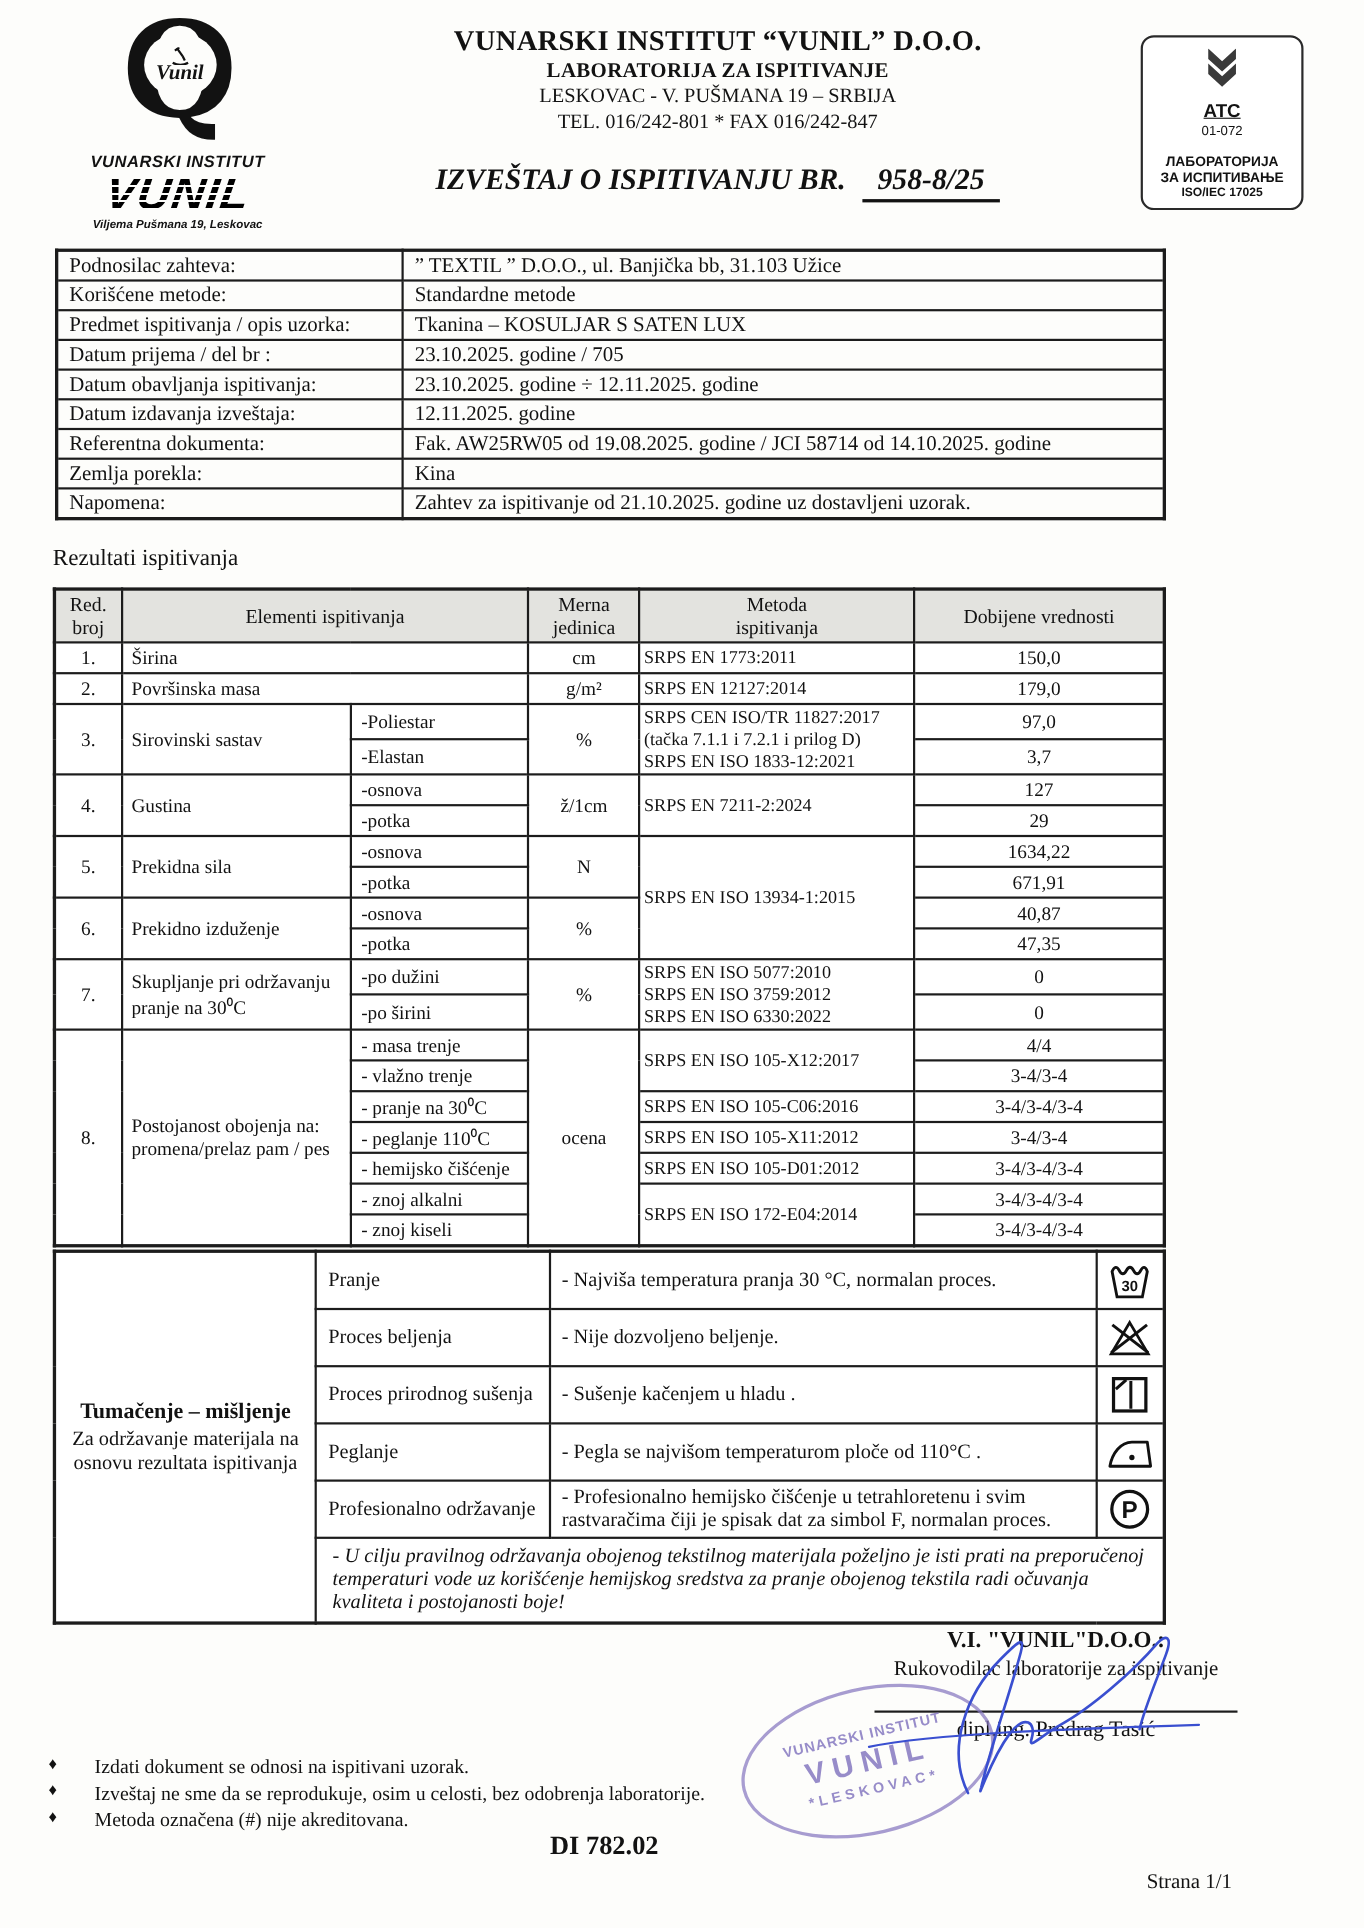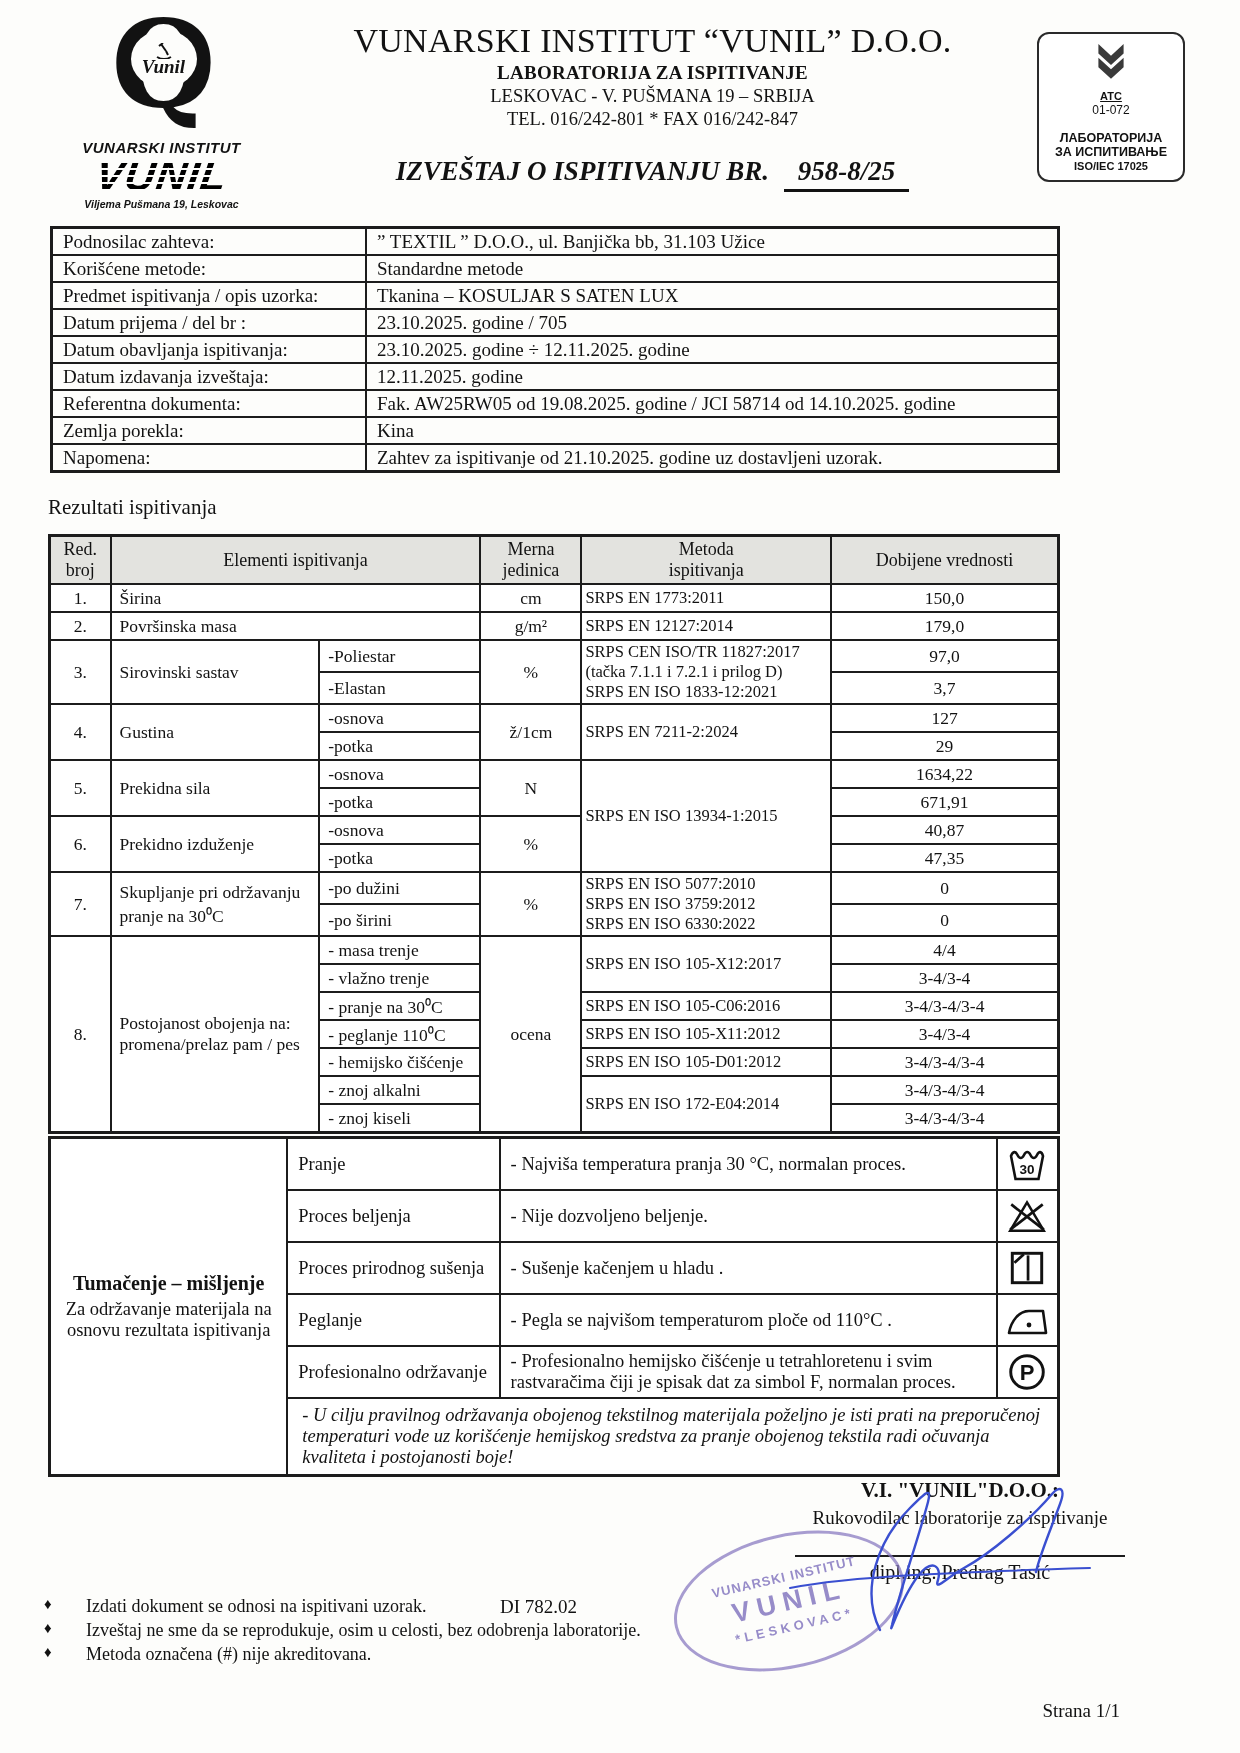--- a/index.html
+++ b/index.html
@@ -18,28 +18,28 @@
   .logo-col{width:235px;flex:0 0 235px;text-align:center;position:relative;}
   .q-wrap{position:relative;height:115px;width:150px;margin:0 auto;}
   .q-glyph{font-family:"DejaVu Serif",serif;font-weight:bold;font-size:120px;line-height:100px;letter-spacing:-4px;}
   .q-oval{position:absolute;left:44px;top:16px;width:66px;height:58px;background:#fdfdfb;border-radius:50%;display:flex;flex-direction:column;align-items:center;justify-content:center;}
   .q-vunil{font-style:italic;font-weight:bold;font-size:19px;line-height:16px;}
   .logo-inst{font-family:"Liberation Sans",sans-serif;font-style:italic;font-weight:bold;font-size:15px;letter-spacing:.5px;margin-top:10px;}
   .logo-brand{font-family:"Liberation Sans",sans-serif;font-style:italic;font-weight:900;font-size:42px;line-height:40px;letter-spacing:1px;transform:skewX(-8deg);
     background:repeating-linear-gradient(#000 0 5px,#fdfdfb 5px 7px);-webkit-background-clip:text;background-clip:text;color:transparent;}
   .logo-addr{font-family:"Liberation Sans",sans-serif;font-style:italic;font-weight:bold;font-size:10.5px;margin-top:2px;}
   .center-col{flex:1;text-align:center;padding-top:8px;}
-  .org-name{font-weight:normal;font-size:34px;letter-spacing:.3px;}
+  .org-name{font-weight:bold;font-size:26px;letter-spacing:.3px;}
   .org-lab{font-weight:bold;font-size:19px;margin-top:2px;letter-spacing:.3px;}
   .org-addr,.org-tel{font-size:18.5px;margin-top:2px;}
   .report-line{margin-top:26px;font-style:italic;font-weight:bold;font-size:27px;}
   .report-num{display:inline-block;border-bottom:3px solid #121212;padding:0 14px 2px 14px;margin-left:8px;}
   .badge-col{flex:0 0 170px;display:flex;justify-content:center;padding-top:18px;}
   .badge{width:132px;border:2px solid #2a2a2a;border-radius:12px;padding:10px 6px 8px 6px;text-align:center;background:#fff;}
-  .badge-acronym{font-family:"Liberation Sans",sans-serif;font-weight:bold;font-size:11px;margin-top:4px;text-decoration:underline;}
+  .badge-acronym{font-family:"Liberation Sans",sans-serif;font-weight:bold;font-size:17px;margin-top:4px;text-decoration:underline;}
   .badge-num{font-family:"Liberation Sans",sans-serif;font-size:12px;margin-top:1px;}
   .badge-l1{font-family:"Liberation Sans",sans-serif;font-size:12.5px;font-weight:bold;margin-top:14px;}
   .badge-l2{font-family:"Liberation Sans",sans-serif;font-size:12.5px;font-weight:bold;}
   .badge-l3{font-family:"Liberation Sans",sans-serif;font-size:11px;font-weight:bold;margin-top:1px;}
   
   table{border-collapse:collapse;}
   .info-table{width:1010px;margin:16px 0 0 6px;border:3px solid #1c1c1c;}
   .info-table td{border:2px solid #1c1c1c;font-size:19px;padding:1px 10px;height:23px;}
   .info-table td.lbl{width:292px;}
   .res-heading{font-size:21px;margin:22px 0 14px 4px;}
@@ -74,21 +74,21 @@
     color:rgba(120,105,185,.9);font-family:"Liberation Sans",sans-serif;opacity:.85;}
   .stamp-l1{font-size:13px;font-weight:bold;letter-spacing:1px;}
   .stamp-l2{font-size:27px;font-weight:bold;letter-spacing:7px;margin:2px 0;}
   .stamp-l3{font-size:13px;font-weight:bold;letter-spacing:4px;}
   .sig-scrawl{position:absolute;left:760px;top:1480px;pointer-events:none;}
   
   .foot-notes{position:absolute;left:44px;top:1596px;width:760px;}
   .foot-row{display:flex;margin-bottom:3px;}
   .foot-diamond{width:20px;flex:0 0 20px;font-size:15px;}
   .foot-text{font-size:18px;padding-left:22px;}
-  .doc-code{position:absolute;left:500px;top:1596px;font-weight:normal;font-size:19px;}
+  .doc-code{position:absolute;left:500px;top:1665px;font-weight:bold;font-size:24px;}
   .page-num{position:absolute;right:120px;top:1700px;font-size:19px;}
 </style>
 </head>
 <body>
 
 <div class="page">
 
   <div class="hdr">
     <div class="logo-col">
       <div class="q-wrap">

